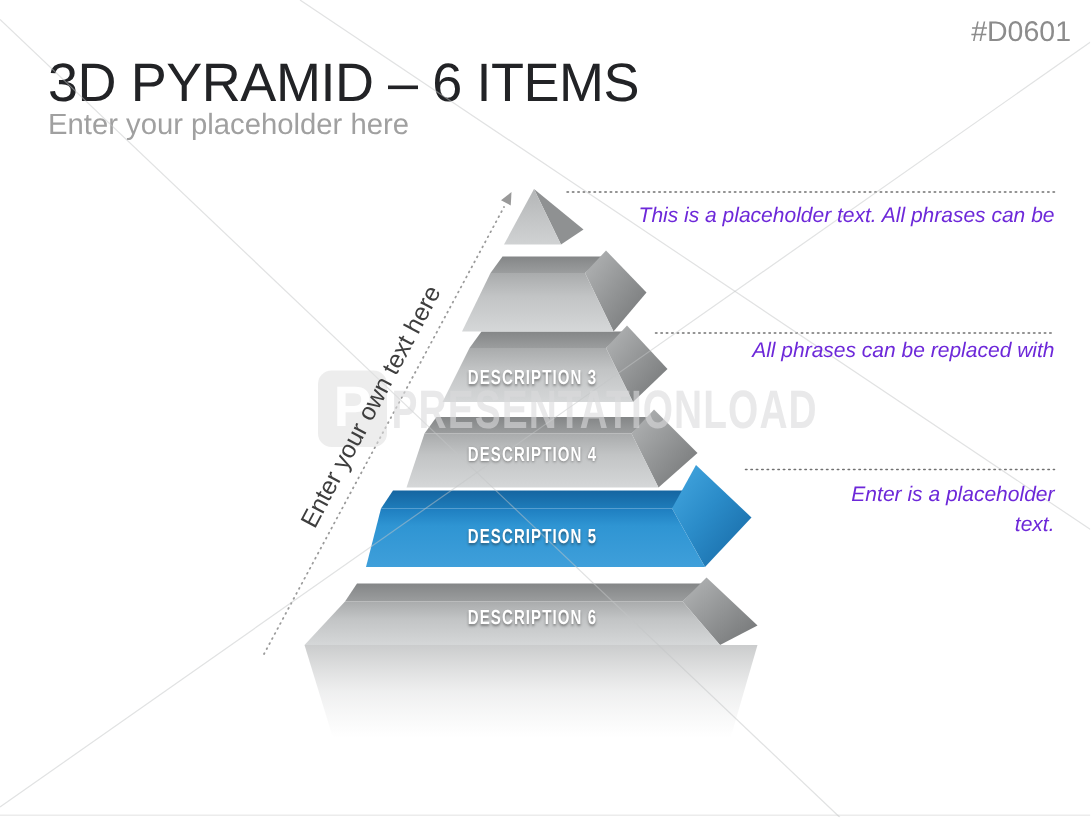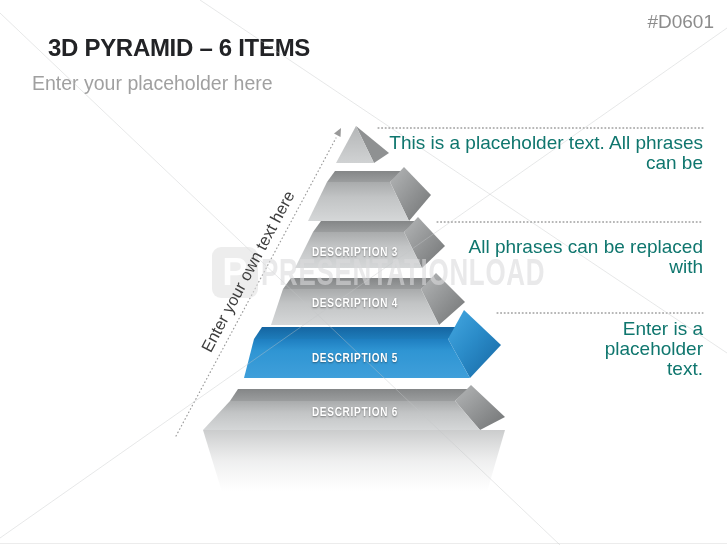--- a/index.html
+++ b/index.html
@@ -1,21 +1,21 @@
 <!DOCTYPE html>
 <html><head>
 <meta charset="utf-8">
 <style>
   html,body { margin:0; padding:0; background:#fff; }
   .slide {
     position:relative; width:727px; height:545px; background:#ffffff;
     overflow:hidden; font-family:"Liberation Sans", sans-serif;
   }
   .page-title {
-    position:absolute; left:48px; top:34px; font-size:24px; font-weight:bold;
+    position:absolute; left:32px; top:34px; font-size:36px; font-weight:normal;
     letter-spacing:-0.3px; color:#222326; white-space:nowrap;
   }
   .page-sub {
     position:absolute; left:32px; top:72px; font-size:19.5px; color:#a0a0a0;
     white-space:nowrap;
   }
   .slide-code {
     position:absolute; right:13px; top:11px; font-size:19px; color:#8c8c8c;
   }
   .pyro-svg, .overlay-svg { position:absolute; left:0; top:0; }
@@ -29,25 +29,25 @@
   .desc-3 { top:244px; }
   .desc-4 { top:295px; }
   .desc-5 { top:350px; }
   .desc-6 { top:404px; }
   .side-note {
     position:absolute; left:133px; top:262px; width:230px; text-align:center;
     font-size:16.5px; color:#3e3e3e; transform:rotate(-62deg);
     transform-origin:center; white-space:nowrap; z-index:3;
   }
   .annotation {
-    position:absolute; text-align:right; font-size:19px; color:#0f766e;
-    line-height:20px; z-index:4;
+    position:absolute; text-align:right; font-size:14px; color:#6d28d9;
+    line-height:20px; z-index:4;font-style:italic;
   }
   .ann-1 { top:133px; left:381px; width:322px; }
-  .ann-2 { top:237px; left:465px; width:238px; }
+  .ann-2 { top:223px; left:465px; width:238px; }
   .ann-3 { top:319px; left:533px; width:170px; }
   .watermark { position:absolute; left:0; top:0; width:727px; height:545px;
     pointer-events:none; z-index:2; }
   .wm-logo {
     position:absolute; left:212px; top:247px; width:46px; height:51px;
     border-radius:9px; background:rgba(222,222,223,0.55);
     display:flex; align-items:center; justify-content:center;
     font-size:38px; font-weight:bold; color:rgba(255,255,255,0.95);
   }
   .wm-text {

